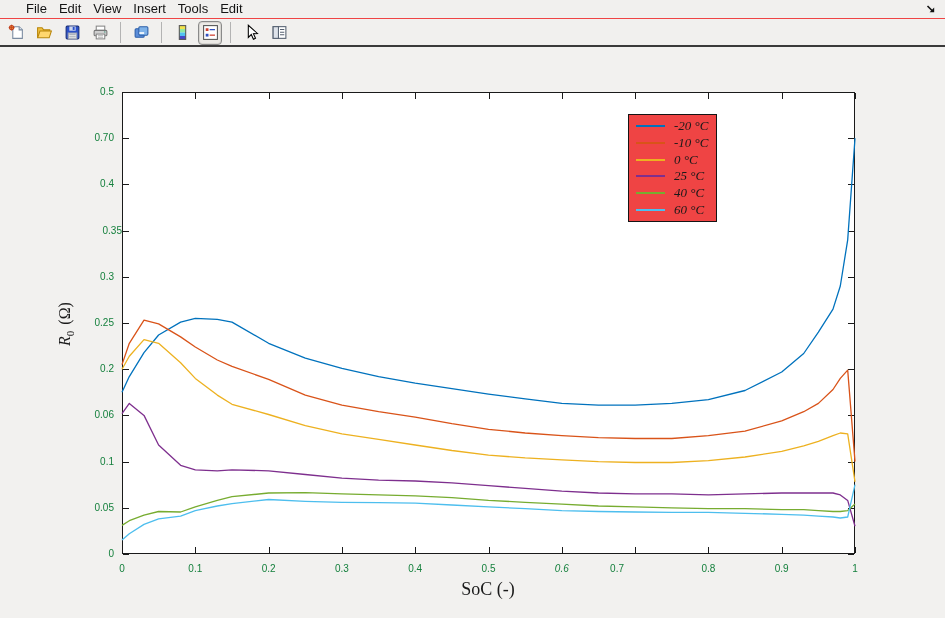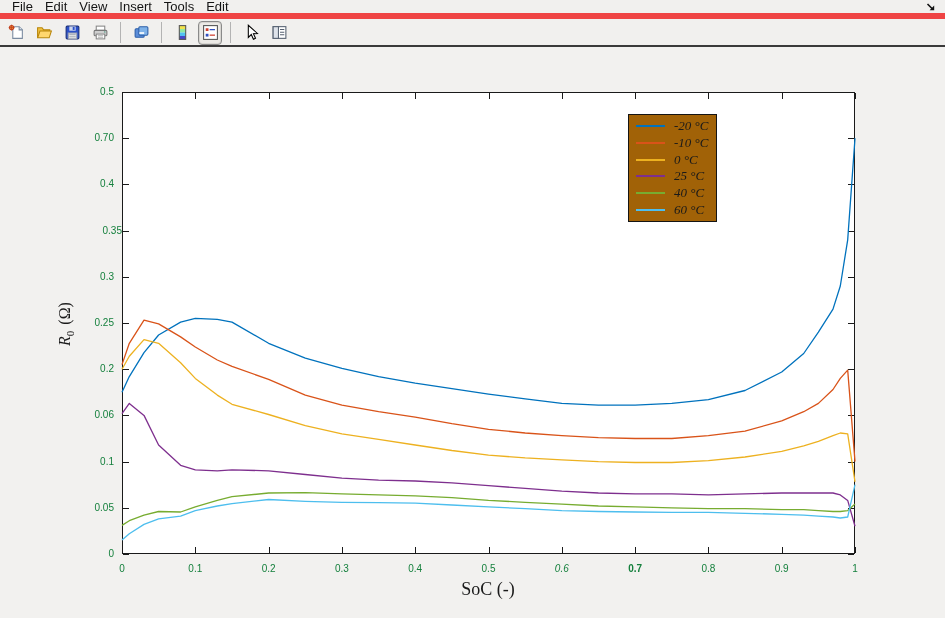--- a/index.html
+++ b/index.html
@@ -3,22 +3,22 @@
 <meta charset="utf-8">
 <style>
   html,body{margin:0;padding:0;}
   body{
     width:945px;height:618px;overflow:hidden;position:relative;
     background:#f2f1ef;font-family:"Liberation Sans",sans-serif;
   }
   
   .menubar{
     position:absolute;left:0;top:0;width:945px;height:19px;
-    background:#f1f0ee;border-bottom:6px solid #ef4444;
-    display:flex;align-items:center;padding-left:6px;box-sizing:border-box;
+    background:#f1f0ee;border-bottom:1px solid #ef4444;
+    display:flex;align-items:center;padding-left:20px;box-sizing:border-box;
   }
   .menu-item{
     font-size:13px;color:#141414;padding:0 6px;line-height:18px;cursor:default;
   }
   .menu-overflow{margin-left:auto;margin-right:8px;width:12px;height:12px;display:flex;}
   .toolbar{
     position:absolute;left:0;top:20px;width:945px;height:27px;
     background:#f1f0ee;border-bottom:2px solid #3a3a3a;
     display:flex;align-items:center;padding-left:2px;box-sizing:border-box;
   }
@@ -45,21 +45,21 @@
   }
   .ylab{
     position:absolute;left:66px;top:324px;transform:translate(-50%,-50%) rotate(-90deg);
     white-space:nowrap;font-family:"Liberation Serif",serif;font-size:16px;color:#1a1a1a;
   }
   .ylab i{font-style:italic;}
   .ylab sub{font-size:11px;}
   .ylab .yunit{margin-left:6px;}
   .legend{
     position:absolute;left:628px;top:114px;width:89px;height:108px;
-    background:#a16207;border:1px solid #141414;box-sizing:border-box;
+    background:#ef4444;border:1px solid #141414;box-sizing:border-box;
     display:flex;flex-direction:column;justify-content:space-around;padding:3px 0;
   }
   .legend-row{display:flex;align-items:center;padding-left:7px;height:15px;}
   .legend-swatch{width:29px;height:2px;flex:0 0 29px;}
   .legend-label{
     margin-left:9px;font-family:"Liberation Serif",serif;font-style:italic;
     font-size:13px;color:#1a1a1a;white-space:nowrap;
   }
 </style>
 </head>
@@ -227,21 +227,21 @@
     <div class="tick-label" style="left: 44px; top: 84px; width: 70px; text-align: right;">0.5</div>
   </div>
 <div id="x-tick-labels">
     <div class="tick-label" style="left: 97px; top: 561px; width: 50px; text-align: center;">0</div>
     <div class="tick-label" style="left: 170.3px; top: 561px; width: 50px; text-align: center;">0.1</div>
     <div class="tick-label" style="left: 243.6px; top: 561px; width: 50px; text-align: center;">0.2</div>
     <div class="tick-label" style="left: 316.9px; top: 561px; width: 50px; text-align: center;">0.3</div>
     <div class="tick-label" style="left: 390.2px; top: 561px; width: 50px; text-align: center;">0.4</div>
     <div class="tick-label" style="left: 463.5px; top: 561px; width: 50px; text-align: center;">0.5</div>
     <div class="tick-label" style="left: 536.8px; top: 561px; width: 50px; text-align: center; font-style: italic;">0.6</div>
-    <div class="tick-label" style="left: 610.1px; top: 561px; width: 50px; text-align: center; font-weight: bold;">0.7</div>
+    <div class="tick-label" style="left: 610.1px; top: 561px; width: 50px; ">0.7</div>
     <div class="tick-label" style="left: 683.4px; top: 561px; width: 50px; text-align: center;">0.8</div>
     <div class="tick-label" style="left: 756.7px; top: 561px; width: 50px; text-align: center;">0.9</div>
     <div class="tick-label" style="left: 830px; top: 561px; width: 50px; text-align: center;">1</div>
   </div>
 
 <div class="xlab">
   <span>SoC (-)</span>
 </div>
 <div class="ylab">
   <i>R</i><sub>0</sub><span class="yunit">(Ω)</span>

